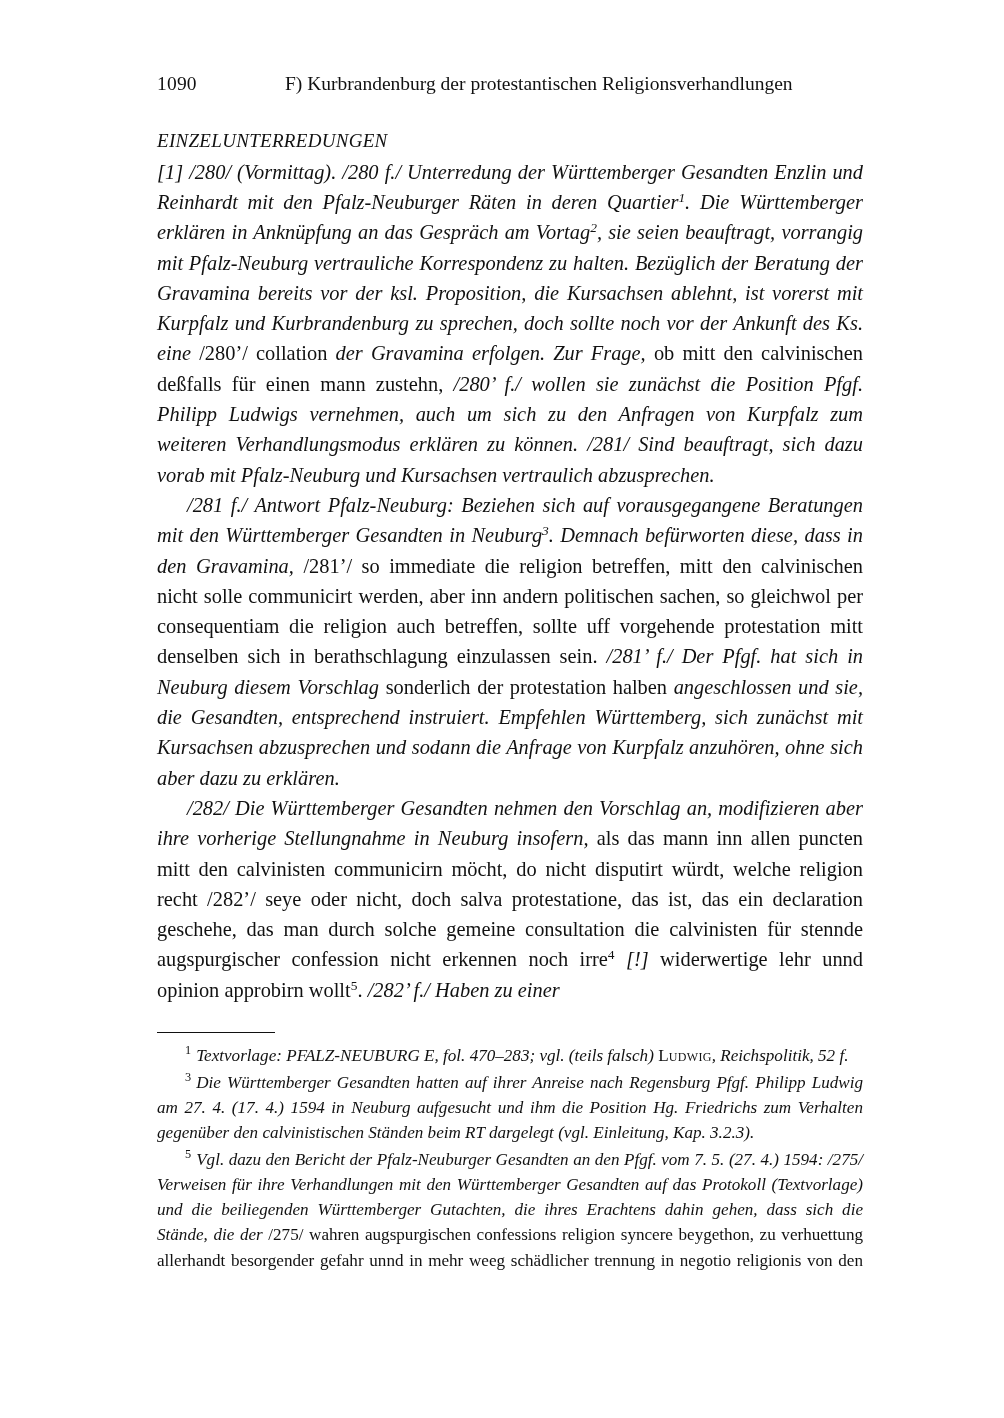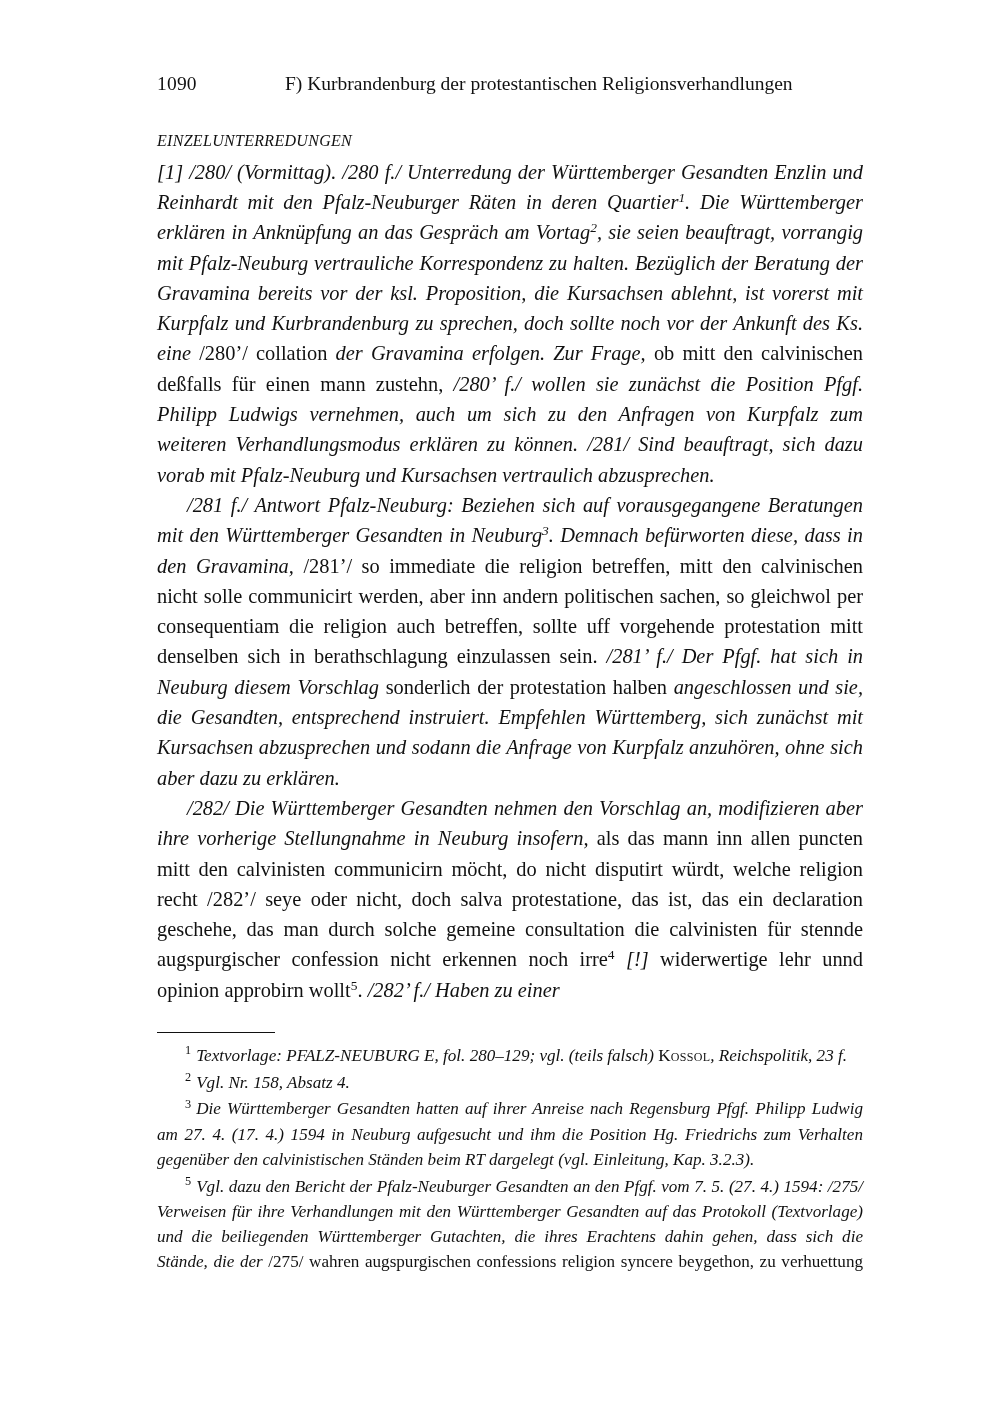--- a/index.html
+++ b/index.html
@@ -50,21 +50,21 @@
   
   .body-block {
     font-size: 20.4px;
     line-height: 30.3px;
     text-align: justify;
     text-justify: inter-word;
     hyphens: manual;
   }
   .section-title {
     font-style: italic;
-    font-size: 16px;
+    font-size: 19px;
     line-height: 30.3px;
     letter-spacing: 0.3px;
     margin: 0;
   }
   p.para {
     margin: 0;
     text-indent: 0;
   }
   p.para.indent {
     text-indent: 30px;
@@ -129,20 +129,19 @@
       <div class="section-title">EINZELUNTERREDUNGEN</div>
       <div>
           <p class="para"><span class="it">[1] /280/ (Vormittag). /280 f./ Unterredung der </span><span class="it ul">Württemberger Gesandten</span><span class="it"> Enzlin und Reinhardt mit den </span><span class="it ul">Pfalz-Neuburger Räten</span><span class="it"> in deren Quartier</span><sup class="it-sup">1</sup><span class="it">. Die Württemberger erklären in Anknüpfung an das Gespräch am Vortag</span><sup class="it-sup">2</sup><span class="it">, sie seien beauftragt, vorrangig mit Pfalz-Neuburg vertrauliche Korrespondenz zu halten. Bezüglich der Beratung der Gravamina bereits vor der ksl. Proposition, die Kursachsen ablehnt, ist vorerst mit Kurpfalz und Kurbrandenburg zu sprechen, doch sollte noch vor der Ankunft des Ks. eine </span><span class="ro">/280’/ collation </span><span class="it">der Gravamina erfolgen. Zur Frage, </span><span class="ro">ob mitt den calvinischen deßfalls für einen mann zustehn, </span><span class="it">/280’ f./ wollen sie zunächst die Position Pfgf. Philipp Ludwigs vernehmen, auch um sich zu den Anfragen von Kurpfalz zum weiteren Verhandlungsmodus erklären zu können. /281/ Sind beauftragt, sich dazu vorab mit Pfalz-Neuburg und Kursachsen vertraulich abzusprechen.</span></p>
           <p class="para indent"><span class="it">/281 f./ Antwort Pfalz-Neuburg: Beziehen sich auf vorausgegangene Beratungen mit den Württemberger Gesandten in Neuburg</span><sup class="it-sup">3</sup><span class="it">. Demnach befürworten diese, dass in den Gravamina, </span><span class="ro">/281’/ so immediate die religion betreffen, mitt den calvinischen nicht solle communicirt werden, aber inn andern politischen sachen, so gleichwol per consequentiam die religion auch betreffen, sollte uff vorgehende protestation mitt denselben sich in berathschlagung einzulassen sein. </span><span class="it">/281’ f./ Der Pfgf. hat sich in Neuburg diesem Vorschlag </span><span class="ro">sonderlich der protestation halben </span><span class="it">angeschlossen und sie, die Gesandten, entsprechend instruiert. Empfehlen Württemberg, sich zunächst mit Kursachsen abzusprechen und sodann die Anfrage von Kurpfalz anzuhören, ohne sich aber dazu zu erklären.</span></p>
           <p class="para indent"><span class="it">/282/ Die Württemberger Gesandten nehmen den Vorschlag an, modifizieren aber ihre vorherige Stellungnahme in Neuburg insofern, </span><span class="ro">als das mann inn allen puncten mitt den calvinisten communicirn möcht, do nicht disputirt würdt, welche religion recht /282’/ seye oder nicht, doch salva protestatione, das ist, das ein declaration geschehe, das man durch solche gemeine consultation die calvinisten für stennde augspurgischer confession nicht erkennen noch irre</span><sup class="">4</sup><span class="it"> [!] </span><span class="ro">widerwertige lehr unnd opinion approbirn wollt</span><sup class="">5</sup><span class="ro">. </span><span class="it">/282’ f./ Haben zu einer</span></p>
         </div>
     </div>
 
     <div class="fn-rule"></div>
     <div class="footnotes">
-        <p class="fn"><span class="fn-num">1</span><span class="fn-body"><span class="it">Textvorlage: PFALZ-NEUBURG E, fol. 280–129; vgl. (teils falsch) </span><span class="sc">Kossol</span><span class="it">, Reichspolitik, 23 f.</span></span></p>
-        <p class="fn"><span class="fn-num">2</span><span class="fn-body"><span class="it">Vgl. Nr. 158, Absatz 4.</span></span></p>
+        <p class="fn"><span class="fn-num">1</span><span class="fn-body"><span class="it">Textvorlage: PFALZ-NEUBURG E, fol. 470–283; vgl. (teils falsch) </span><span class="sc">Ludwig</span><span class="it">, Reichspolitik, 52 f.</span></span></p>
         <p class="fn"><span class="fn-num">3</span><span class="fn-body"><span class="it">Die Württemberger Gesandten hatten auf ihrer Anreise nach Regensburg Pfgf. Philipp Ludwig am 27. 4. (17. 4.) 1594 in Neuburg aufgesucht und ihm die Position Hg. Friedrichs zum Verhalten gegenüber den calvinistischen Ständen beim RT dargelegt (vgl. Einleitung, Kap. 3.2.3).</span></span></p>
         <p class="fn"><span class="fn-num">5</span><span class="fn-body"><span class="it">Vgl. dazu den Bericht der Pfalz-Neuburger Gesandten an den Pfgf. vom 7. 5. (27. 4.) 1594: /275/ Verweisen für ihre Verhandlungen mit den Württemberger Gesandten auf das Protokoll (Textvorlage) und die beiliegenden Württemberger Gutachten, die ihres Erachtens dahin gehen, dass sich die Stände, die der </span><span class="ro">/275/ wahren augspurgischen confessions religion syncere beygethon, zu verhuettung allerhandt besorgender gefahr unnd in mehr weeg schädlicher trennung in negotio religionis von den calvinischen nit allerdings separirn, doch irer conscientien halben rundt erklären sollen, daß sie in die gesambte consultation und berathschlagung der religions gravaminum allein umb deß gemeinen beßten willen ohnvergrifflich und in allweeg sine praeiudicio dern ettlicher articul /275’/ halben sich erhaltender stritt bewilligt, auch dardurch inen</span></span></p>
       </div>
 
   </div>
 </div>
 
 </body></html>

